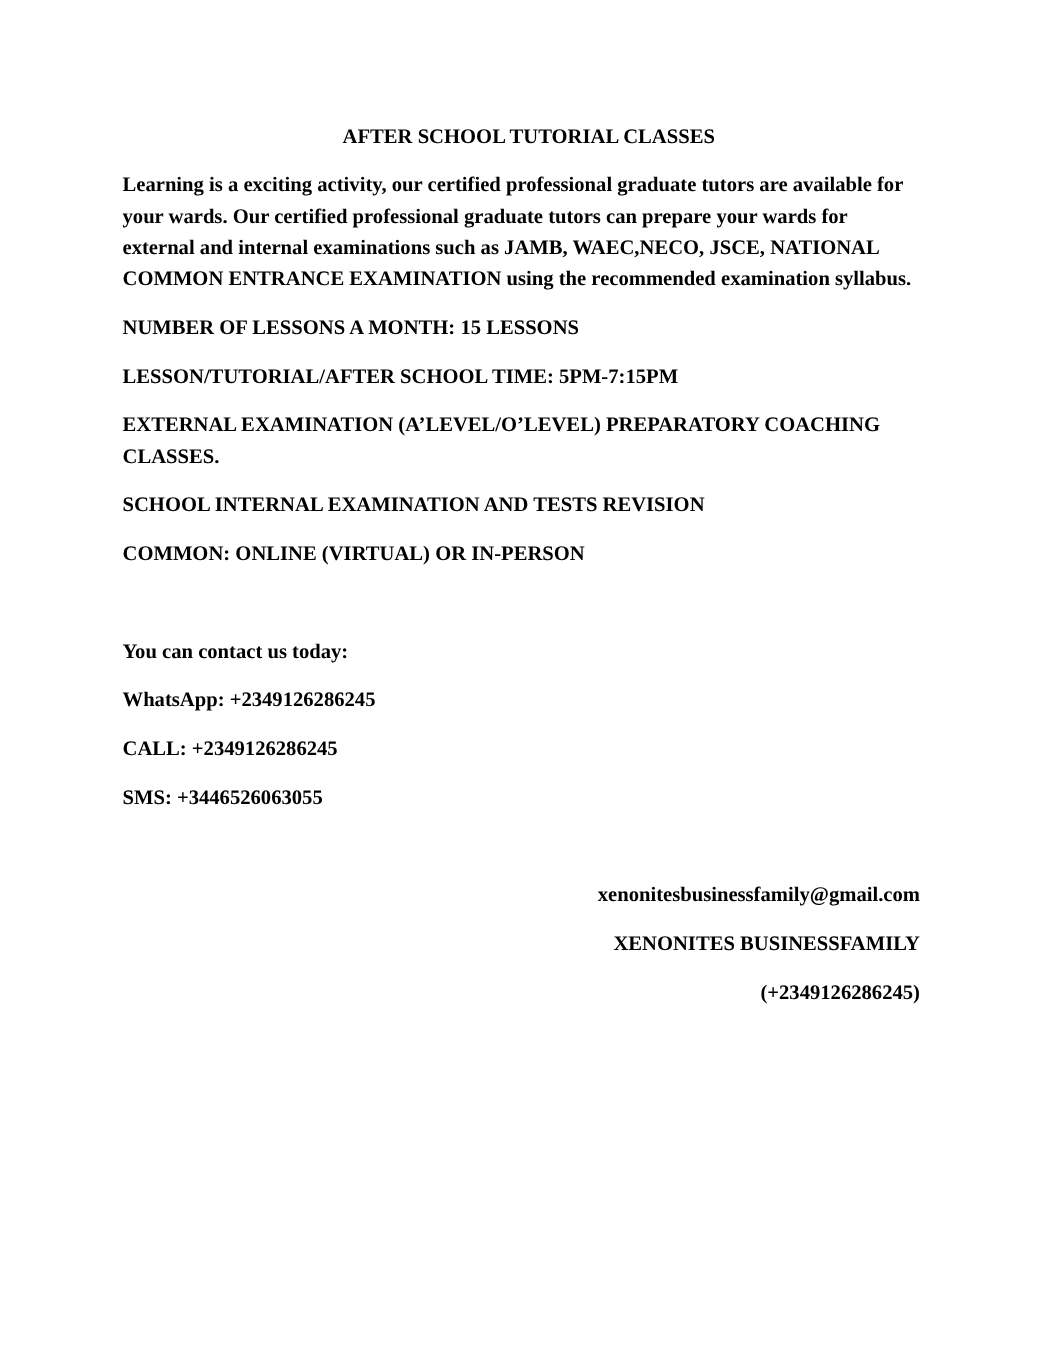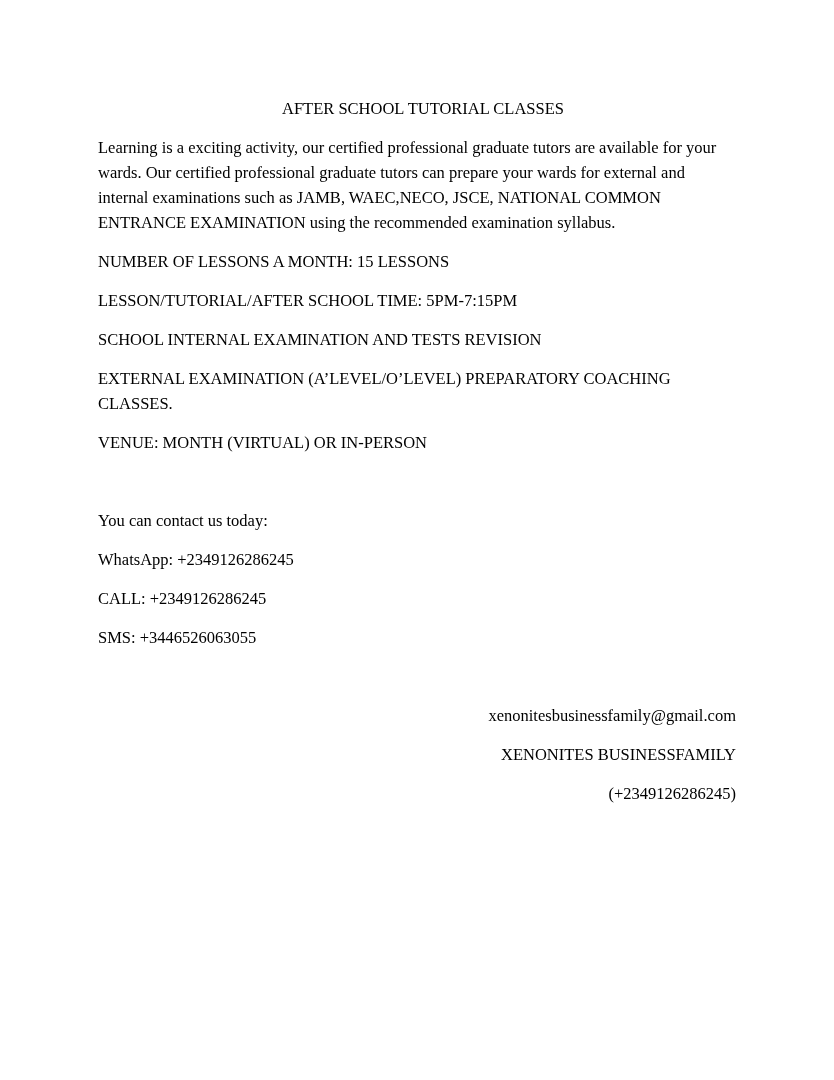--- a/index.html
+++ b/index.html
@@ -18,21 +18,21 @@
     box-sizing: border-box;
     width: 834px;
     height: 1080px;
     padding: 96px 98px 0 98px;
     background: #ffffff;
   }
   .para {
     margin: 0 0 14px 0;
     font-size: 16.5px;
     line-height: 25px;
-    font-weight: normal;
+    font-weight: bold;
     text-align: left;
     white-space: pre-wrap;
   }
   .doc-title {
     text-align: center;
     padding-left: 12px; 
   }
   .centered {
     text-align: right;
   }
@@ -51,25 +51,25 @@
   <p class="para doc-title">AFTER SCHOOL TUTORIAL CLASSES</p>
 
   <p class="para">Learning is a exciting activity, our certified professional graduate tutors are available for your wards. Our certified professional graduate tutors can prepare your wards for external and internal examinations such as JAMB, WAEC,NECO, JSCE, NATIONAL COMMON ENTRANCE EXAMINATION using the recommended examination syllabus.</p>
 
   <p class="para">NUMBER OF LESSONS A MONTH: 15 LESSONS</p>
 
   <p class="para">LESSON/TUTORIAL/AFTER SCHOOL TIME: 5PM-7:15PM</p>
 
 
 
+  <p class="para">EXTERNAL EXAMINATION (A’LEVEL/O’LEVEL) PREPARATORY COACHING CLASSES.</p>
+
   <p class="para">SCHOOL INTERNAL EXAMINATION AND TESTS REVISION</p>
 
-  <p class="para">EXTERNAL EXAMINATION (A’LEVEL/O’LEVEL) PREPARATORY COACHING CLASSES.</p>
-
-  <p class="para">VENUE: MONTH (VIRTUAL) OR IN-PERSON</p>
+  <p class="para">COMMON: ONLINE (VIRTUAL) OR IN-PERSON</p>
 
   <div class="blank-line"></div>
 
   <p class="para">You can contact us today:</p>
 
   <p class="para">WhatsApp: +2349126286245</p>
 
   <p class="para">CALL: +2349126286245</p>
 
   <p class="para">SMS: +3446526063055</p>

